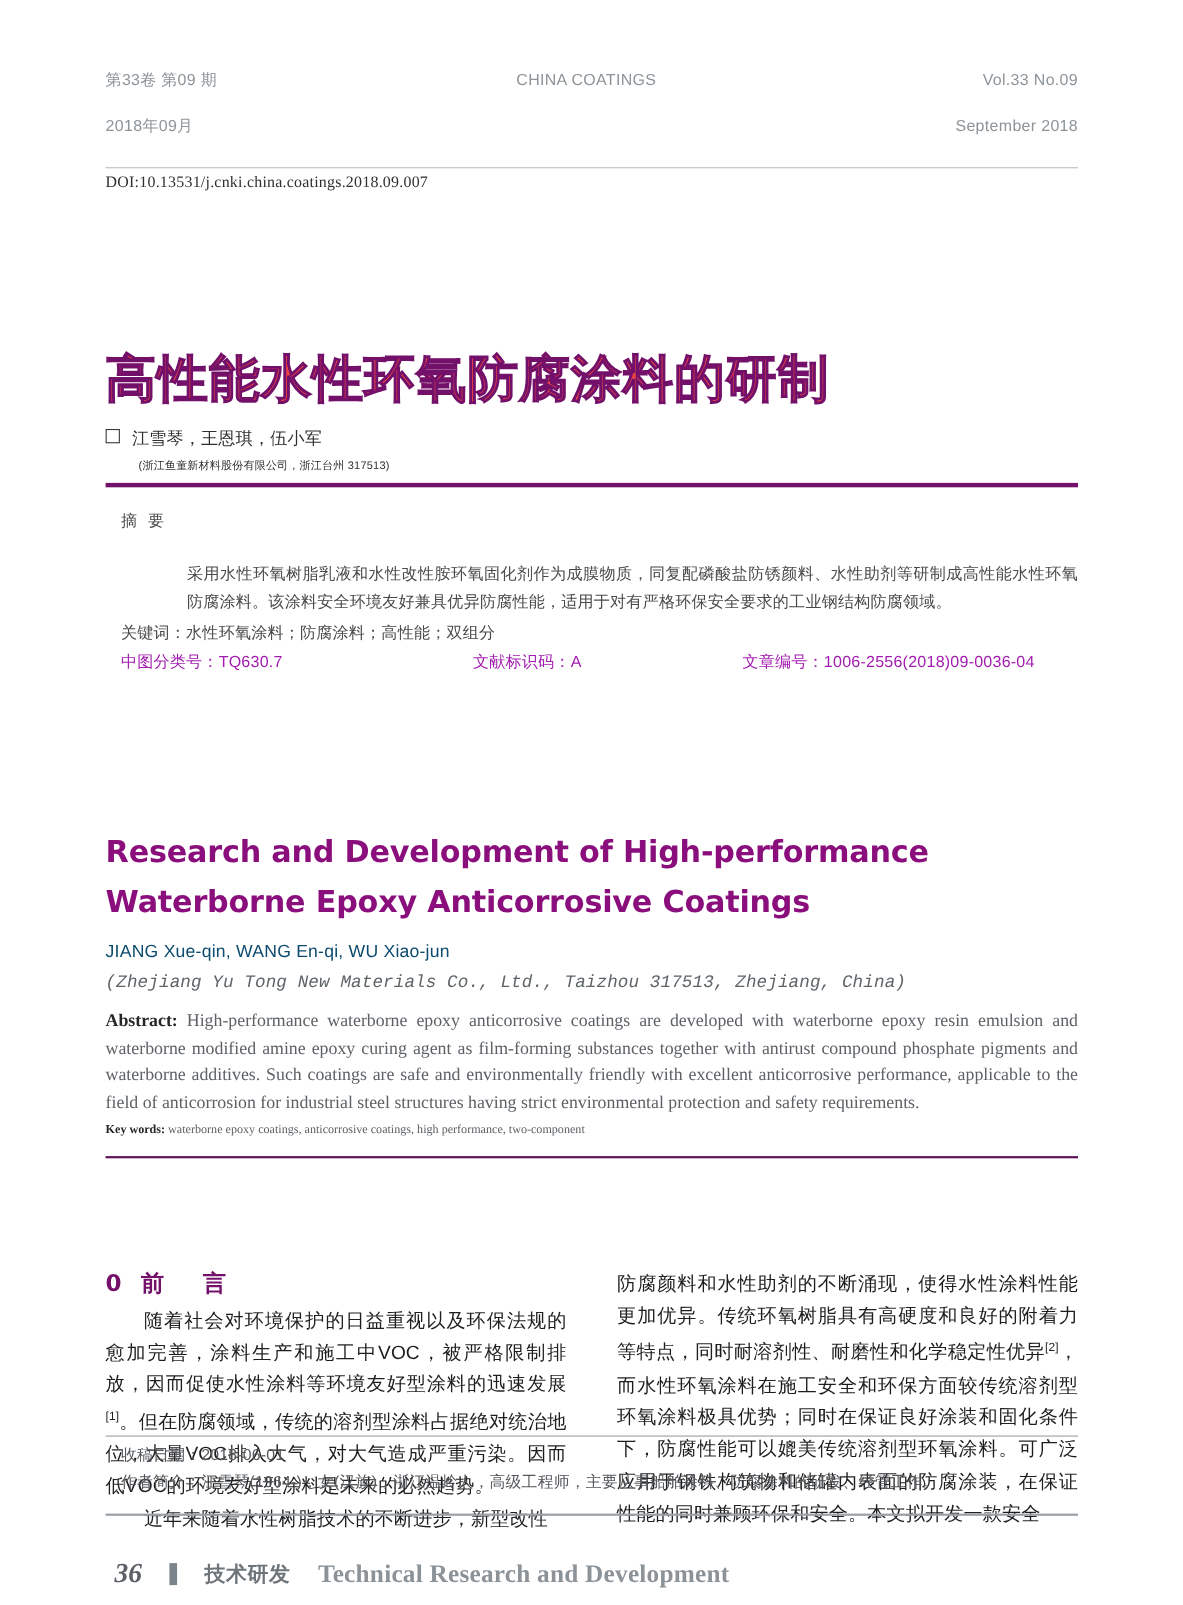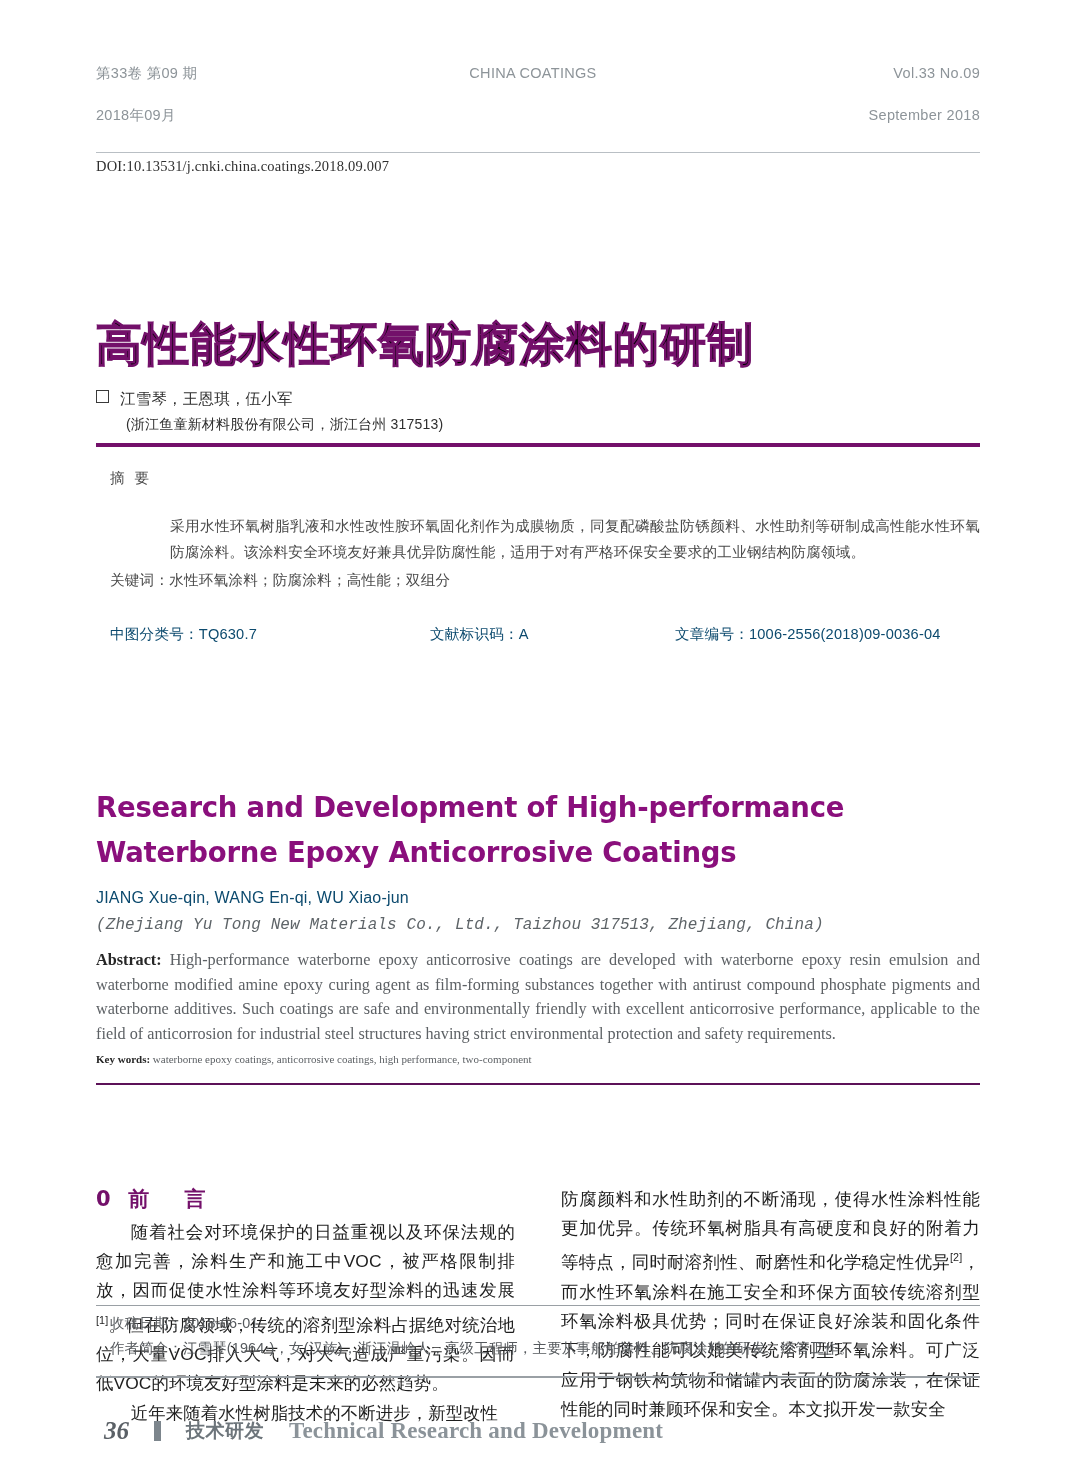--- a/index.html
+++ b/index.html
@@ -60,21 +60,21 @@
     letter-spacing: .2px;
   }
 
   
   .cn-title-wrap { margin-top: 142px; }
   .cn-title {
     font-family: "DejaVu Sans", "Liberation Sans", sans-serif;
     font-weight: 900;
     font-size: 46px;
     line-height: 54px;
-    color: #000000;
+    color: #ef4444;
     letter-spacing: 1px;
     margin-top: 36px;
     -webkit-text-stroke: 1.2px #73106a;
   }
   .cn-authors {
     margin-top: 18px;
     font-size: 15.5px;
     color: #2f2f2f;
     display: flex;
     align-items: baseline;
@@ -84,21 +84,21 @@
   .sq-bullet {
     display: inline-block;
     width: 11px; height: 11px;
     border: 1.3px solid #3a3a3a;
     position: relative;
     top: -1px;
   }
   .cn-affil {
     margin-top: 6px;
     margin-left: 30px;
-    font-size: 14px;
+    font-size: 10px;
     color: #2f2f2f;
     letter-spacing: .2px;
   }
   .rule-thick {
     margin-top: 9px;
     height: 4px;
     background: #73106a;
     width: 884px;
   }
 
@@ -114,25 +114,25 @@
   .cn-abs-label {
     flex: 0 0 auto;
     width: 74px;
     padding-left: 14px;
     box-sizing: border-box;
     letter-spacing: 10px;
   }
   .cn-abs-body { flex: 1 1 auto; text-align: justify; margin-top: 48px; }
   .cn-kw { margin-top: 3px; padding-left: 14px; }
   .cn-meta {
-    margin-top: 28px;
+    margin-top: 0;
     padding-left: 14px;
     display: flex;
     font-size: 14.6px;
-    color: #0c4a6e;
+    color: #a21caf;
   }
   .cn-meta .m1 { width: 320px; }
   .cn-meta .m2 { width: 245px; }
   .cn-meta .m3 { flex: 1; }
 
   
   .en-block { margin-top: 138px; }
   .en-title {
     font-family: "DejaVu Sans", "Liberation Sans", sans-serif;
     font-weight: 900;

